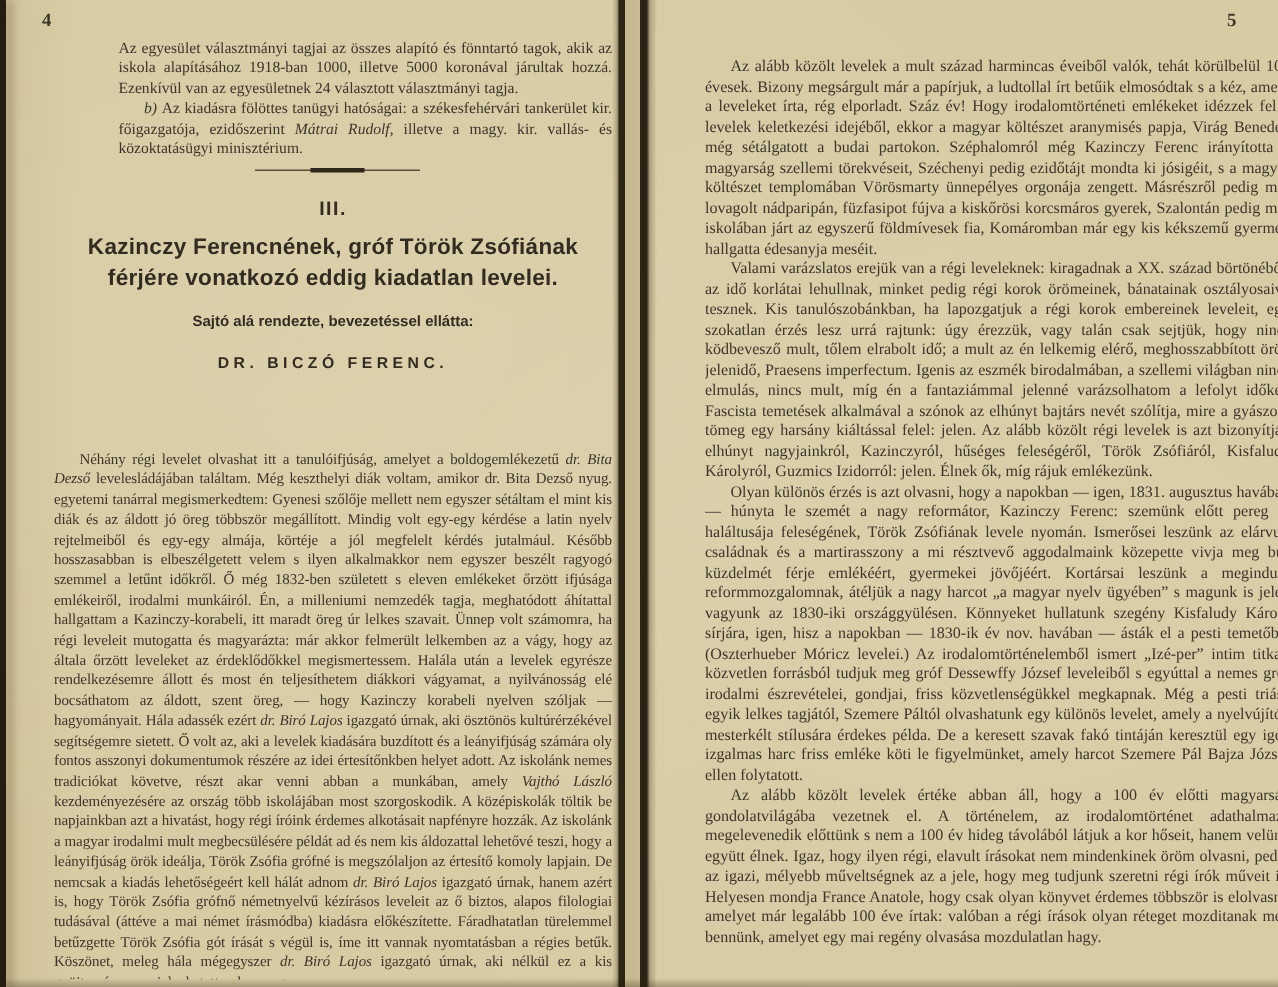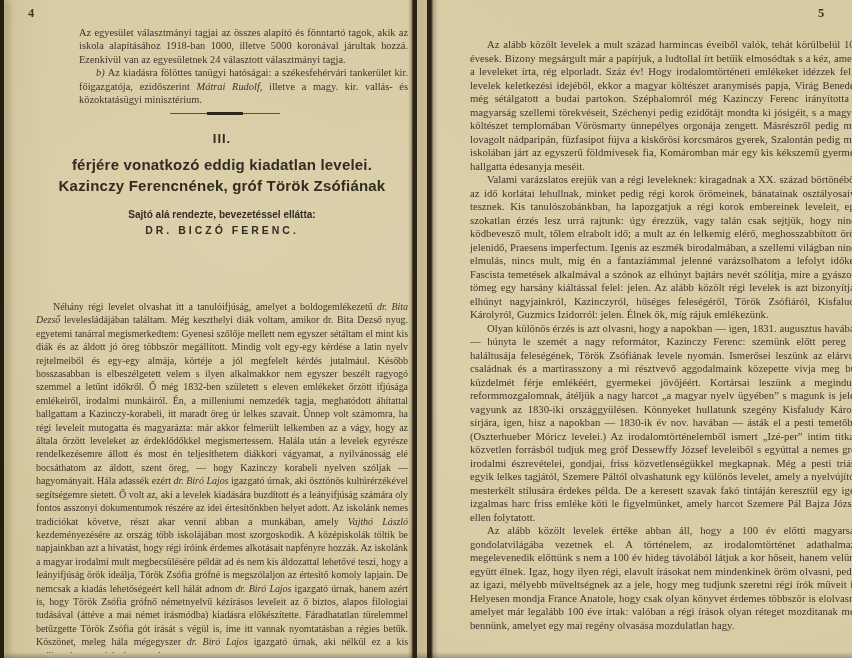--- a/index.html
+++ b/index.html
@@ -59,21 +59,21 @@
   .headings{
     position:absolute;left:33px;top:131px;width:378px;
     text-align:center;
     font-family:"Liberation Sans", sans-serif;
     color:#322c21;
   }
   .section-no{font-weight:bold;font-size:13px;letter-spacing:1px;margin:0 0 9px 0;}
   .title-line{font-weight:bold;font-size:15px;line-height:20.5px;letter-spacing:0.2px;white-space:nowrap;}
   .subtitle{font-weight:bold;font-size:11.5px;margin-top:8px;}
   .editor-credit{font-weight:bold;font-size:10px;margin-top:13px;}
-  .editor-name{font-weight:bold;font-size:10.5px;letter-spacing:3px;margin-top:4px;}
+  .editor-name{font-weight:bold;font-size:10.5px;letter-spacing:3px;margin-top:16px;}
 
   .left-body{position:absolute;left:36px;top:261px;width:372px;height:392px;overflow:hidden;}
   .left-body .para{font-size:10px;line-height:13.4px;letter-spacing:-0.05px;margin-top:39px;}
 
   .right-col{position:absolute;left:446px;top:38px;width:390px;height:614px;overflow:hidden;margin-left:24px;}
   .right-col .para{font-size:10.7px;line-height:13.5px;}
 </style>
 </head>
 <body>
 
@@ -89,22 +89,22 @@
       <p class="para indent"><em>b) </em><span>Az kiadásra fölöttes tanügyi hatóságai: a székesfehérvári tankerület kir. főigazgatója, ezidőszerint </span><em>Mátrai Rudolf</em><span>, illetve a magy. kir. vallás- és közoktatásügyi minisztérium.</span></p>
     </div>
 
   <div class="divider">
     <span class="thin"></span>
     <span class="thick"></span>
   </div>
 
   <div class="headings">
     <div class="section-no">III.</div>
+    <div class="title-line">Kazinczy Ferencnének, gróf Török Zsófiának</div>
     <div class="title-line">férjére vonatkozó eddig kiadatlan levelei.</div>
-    <div class="title-line">Kazinczy Ferencnének, gróf Török Zsófiának</div>
     <div class="editor-credit">Sajtó alá rendezte, bevezetéssel ellátta:</div>
     <div class="editor-name">DR. BICZÓ FERENC.</div>
   </div>
 
   <div class="left-body">
       <p class="para indent"><span>Néhány régi levelet olvashat itt a tanulóifjúság, amelyet a boldogemlékezetű </span><em>dr. Bita Dezső</em><span> levelesládájában találtam. Még keszthelyi diák voltam, amikor dr. Bita Dezső nyug. egyetemi tanárral megismerkedtem: Gyenesi szőlője mellett nem egyszer sétáltam el mint kis diák és az áldott jó öreg többször megállított. Mindig volt egy-egy kérdése a latin nyelv rejtelmeiből és egy-egy almája, körtéje a jól megfelelt kérdés jutalmául. Később hosszasabban is elbeszélgetett velem s ilyen alkalmakkor nem egyszer beszélt ragyogó szemmel a letűnt időkről. Ő még 1832-ben született s eleven emlékeket őrzött ifjúsága emlékeiről, irodalmi munkáiról. Én, a milleniumi nemzedék tagja, meghatódott áhítattal hallgattam a Kazinczy-korabeli, itt maradt öreg úr lelkes szavait. Ünnep volt számomra, ha régi leveleit mutogatta és magyarázta: már akkor felmerült lelkemben az a vágy, hogy az általa őrzött leveleket az érdeklődőkkel megismertessem. Halála után a levelek egyrésze rendelkezésemre állott és most én teljesíthetem diákkori vágyamat, a nyilvánosság elé bocsáthatom az áldott, szent öreg, — hogy Kazinczy korabeli nyelven szóljak — hagyományait. Hála adassék ezért </span><em>dr. Biró Lajos</em><span> igazgató úrnak, aki ösztönös kultúrérzékével segítségemre sietett. Ő volt az, aki a levelek kiadására buzdított és a leányifjúság számára oly fontos asszonyi dokumentumok részére az idei értesítőnkben helyet adott. Az iskolánk nemes tradiciókat követve, részt akar venni abban a munkában, amely </span><em>Vajthó László</em><span> kezdeményezésére az ország több iskolájában most szorgoskodik. A középiskolák töltik be napjainkban azt a hivatást, hogy régi íróink érdemes alkotásait napfényre hozzák. Az iskolánk a magyar irodalmi mult megbecsülésére példát ad és nem kis áldozattal lehetővé teszi, hogy a leányifjúság örök ideálja, Török Zsófia grófné is megszólaljon az értesítő komoly lapjain. De nemcsak a kiadás lehetőségeért kell hálát adnom </span><em>dr. Biró Lajos</em><span> igazgató úrnak, hanem azért is, hogy Török Zsófia grófnő németnyelvű kézírásos leveleit az ő biztos, alapos filologiai tudásával (áttéve a mai német írásmódba) kiadásra előkészítette. Fáradhatatlan türelemmel betűzgette Török Zsófia gót írását s végül is, íme itt vannak nyomtatásban a régies betűk. Köszönet, meleg hála mégegyszer </span><em>dr. Biró Lajos</em><span> igazgató úrnak, aki nélkül ez a kis gyüjtemény nem jelenhetett volna meg.</span></p>
     </div>
 
   <div class="right-col">
       <p class="para indent"><span>Az alább közölt levelek a mult század harmincas éveiből valók, tehát körülbelül 100 évesek. Bizony megsárgult már a papírjuk, a ludtollal írt betűik elmosódtak s a kéz, amely a leveleket írta, rég elporladt. Száz év! Hogy irodalomtörténeti emlékeket idézzek fel a levelek keletkezési idejéből, ekkor a magyar költészet aranymisés papja, Virág Benedek még sétálgatott a budai partokon. Széphalomról még Kazinczy Ferenc irányította a magyarság szellemi törekvéseit, Széchenyi pedig ezidőtájt mondta ki jósigéit, s a magyar költészet templomában Vörösmarty ünnepélyes orgonája zengett. Másrészről pedig már lovagolt nádparipán, füzfasipot fújva a kiskőrösi korcsmáros gyerek, Szalontán pedig már iskolában járt az egyszerű földmívesek fia, Komáromban már egy kis kékszemű gyermek hallgatta édesanyja meséit.</span></p>

